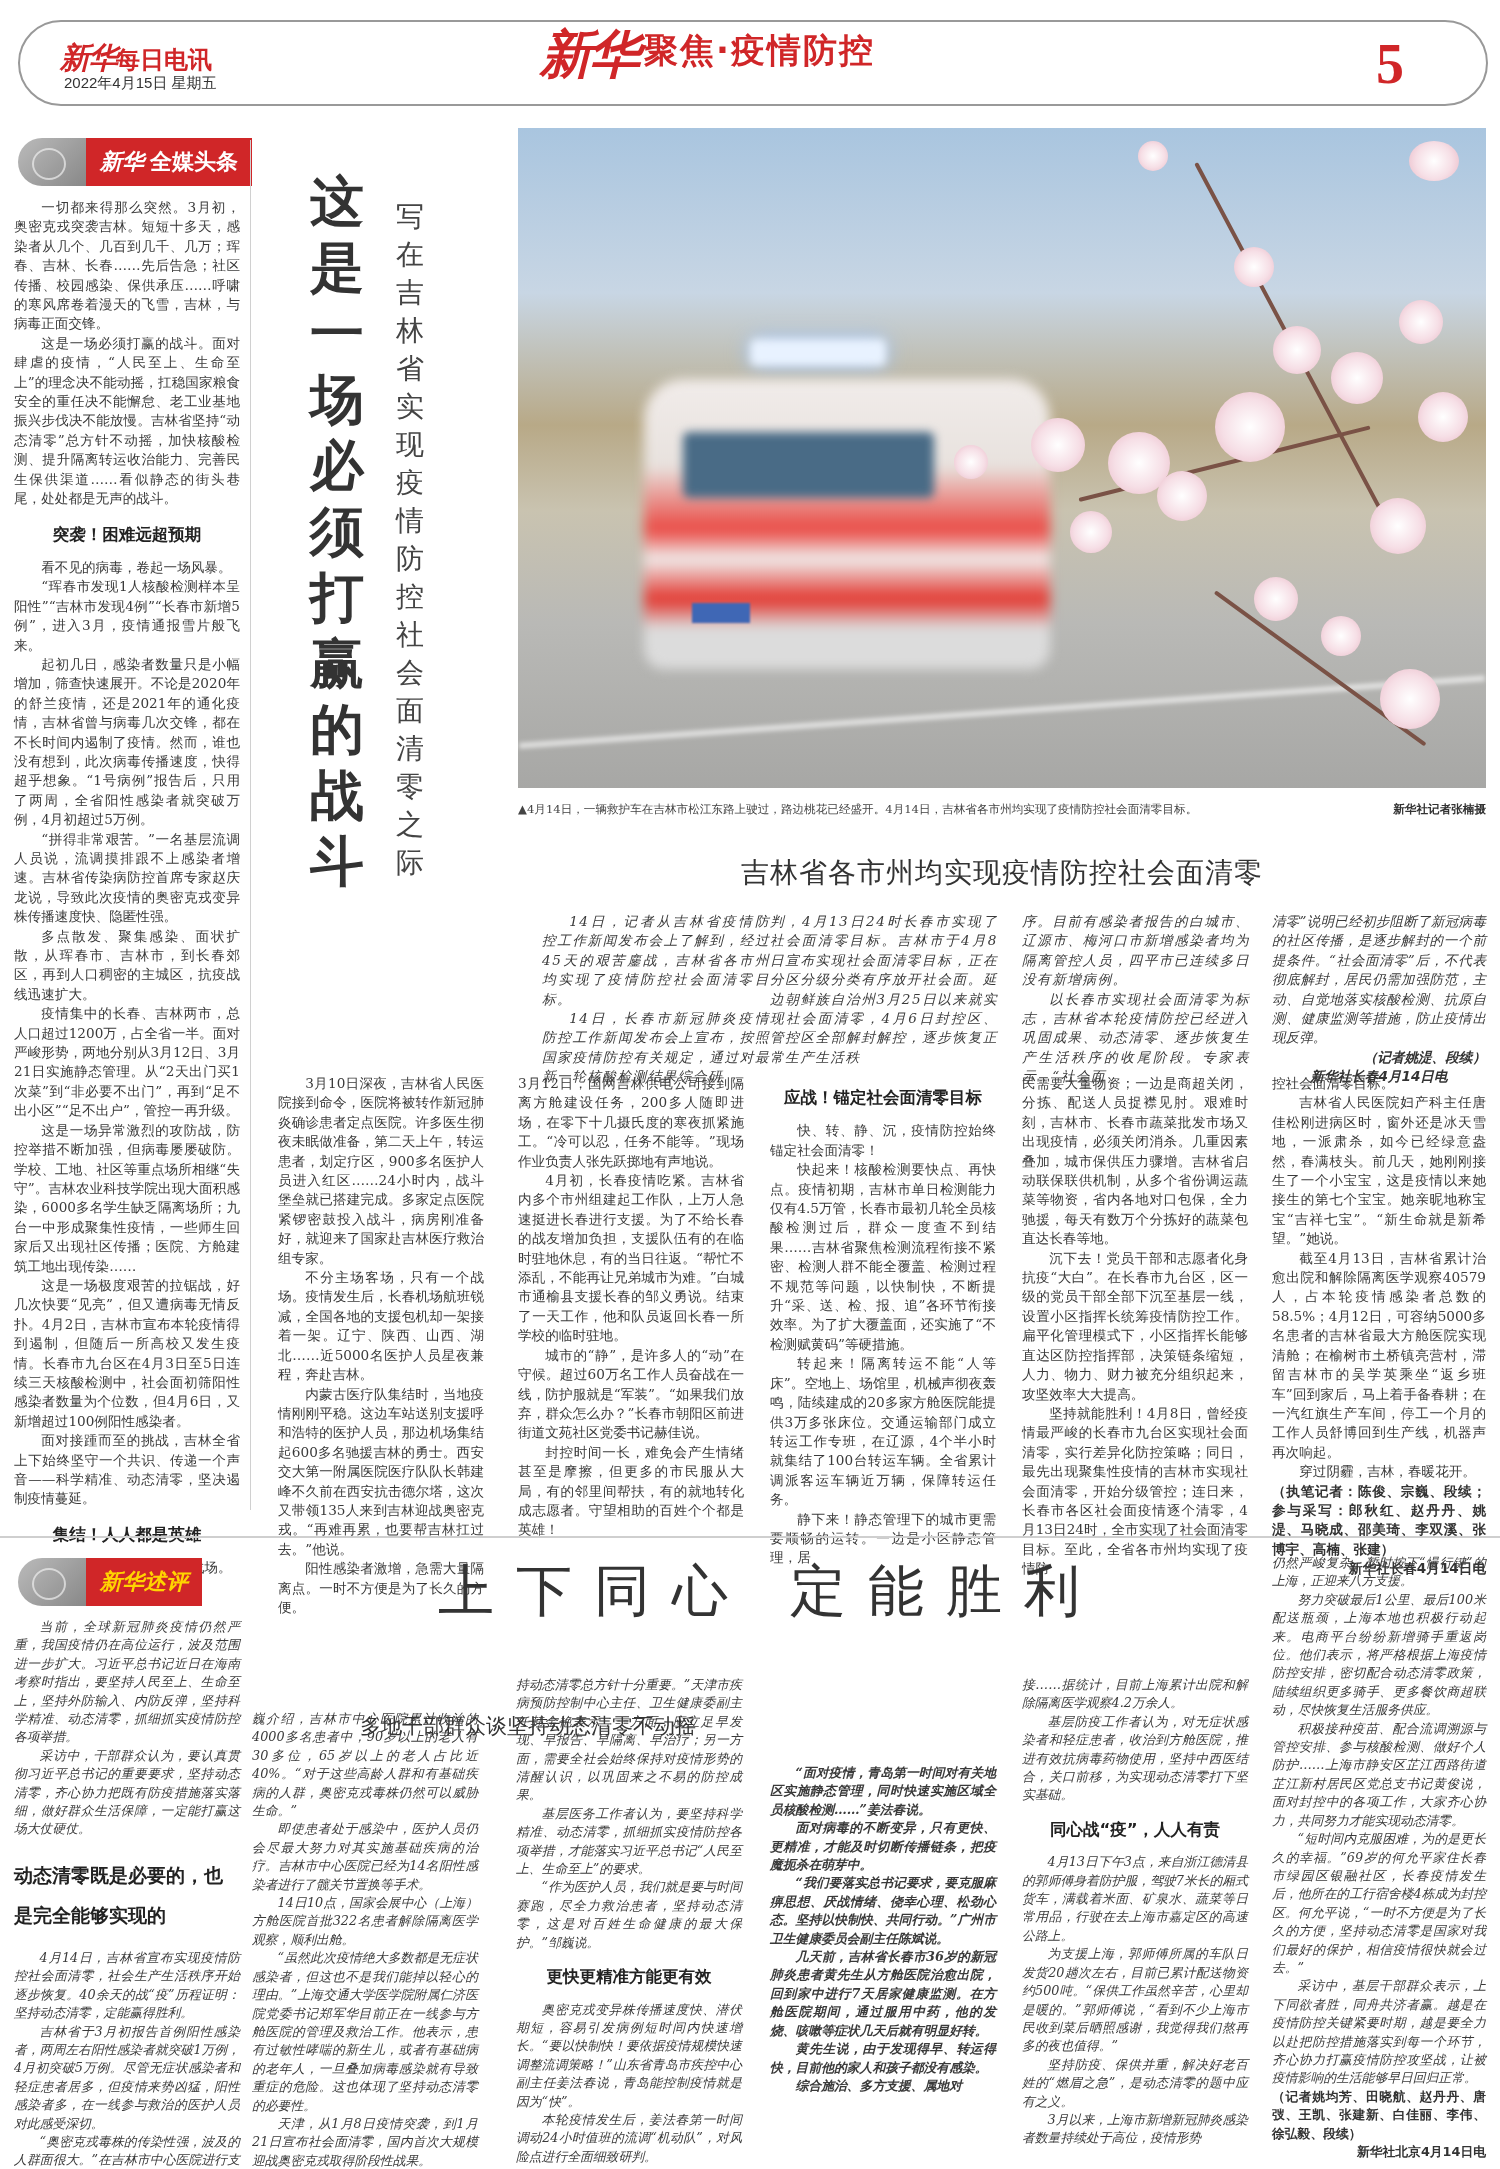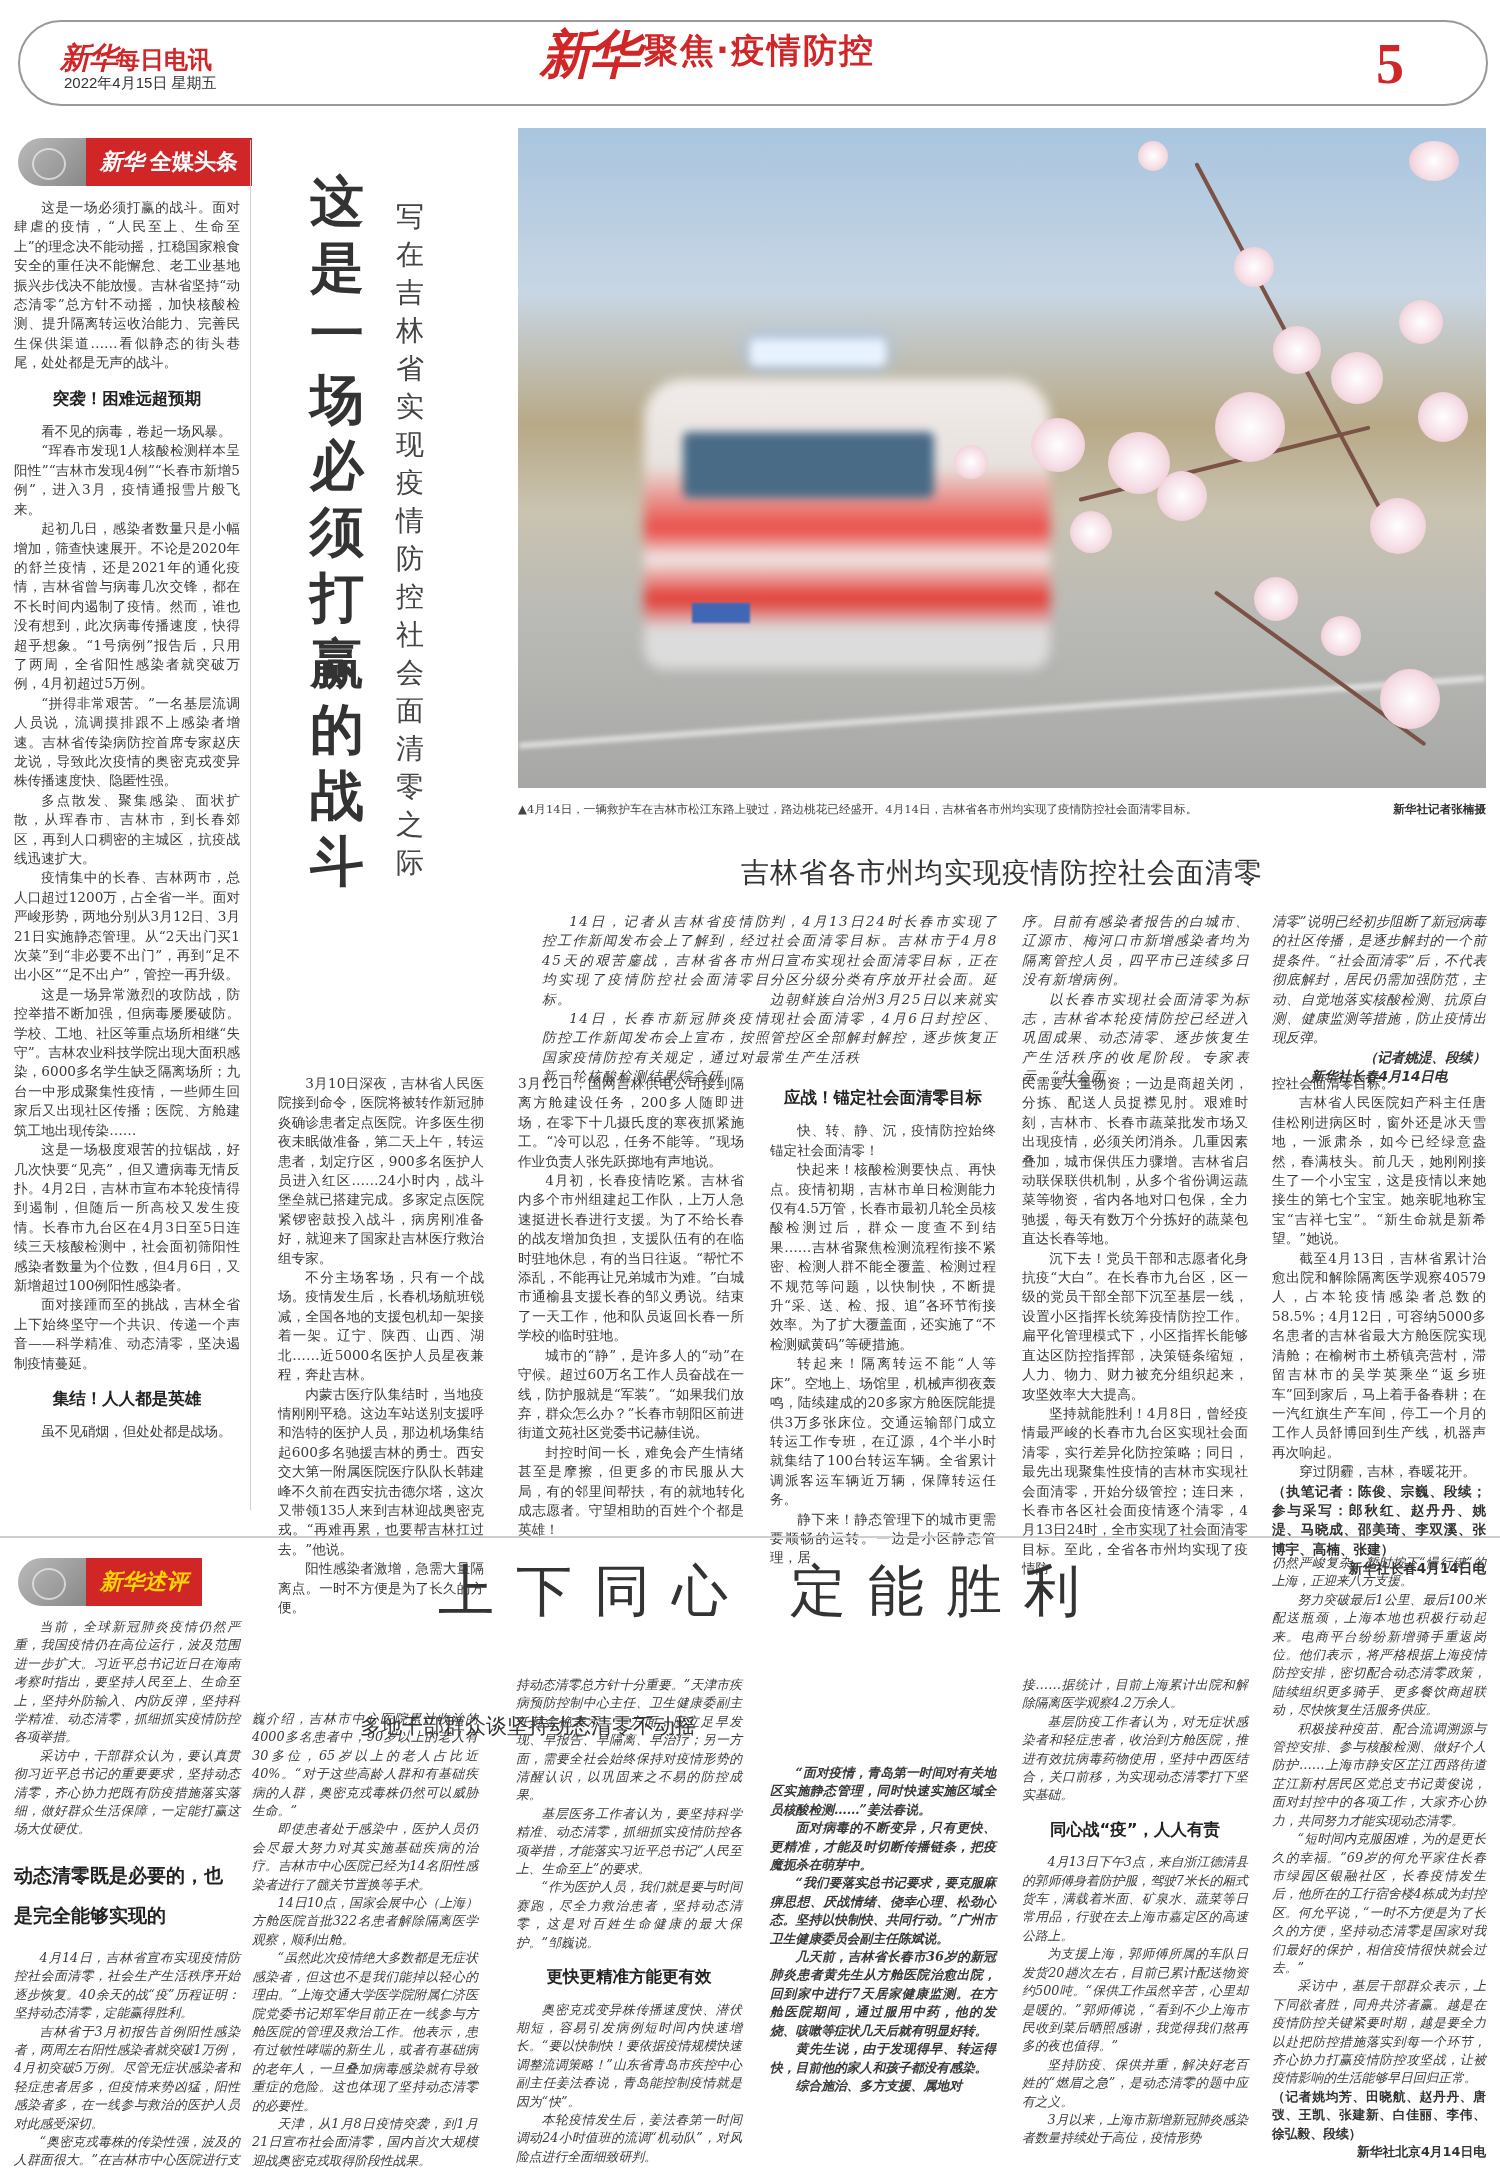--- a/index.html
+++ b/index.html
@@ -78,20 +78,21 @@
 
 <div class="abs tag" style="left:18px;top:138px;">
   <div class="art"></div>
   <div class="label">
       <span class="script">新华</span>
       <span>全媒头条</span>
     </div>
 </div>
 
 <div class="abs col" style="left:14px;top:198px;width:226px;">
+  <p>一切都来得那么突然。3月初，奥密克戎突袭吉林。短短十多天，感染者从几个、几百到几千、几万；珲春、吉林、长春……先后告急；社区传播、校园感染、保供承压……呼啸的寒风席卷着漫天的飞雪，吉林，与病毒正面交锋。</p>
   <p>这是一场必须打赢的战斗。面对肆虐的疫情，“人民至上、生命至上”的理念决不能动摇，扛稳国家粮食安全的重任决不能懈怠、老工业基地振兴步伐决不能放慢。吉林省坚持“动态清零”总方针不动摇，加快核酸检测、提升隔离转运收治能力、完善民生保供渠道……看似静态的街头巷尾，处处都是无声的战斗。</p>
   <p class="sub">突袭！困难远超预期</p>
   <p>看不见的病毒，卷起一场风暴。</p>
   <p>“珲春市发现1人核酸检测样本呈阳性”“吉林市发现4例”“长春市新增5例”，进入3月，疫情通报雪片般飞来。</p>
   <p>起初几日，感染者数量只是小幅增加，筛查快速展开。不论是2020年的舒兰疫情，还是2021年的通化疫情，吉林省曾与病毒几次交锋，都在不长时间内遏制了疫情。然而，谁也没有想到，此次病毒传播速度，快得超乎想象。“1号病例”报告后，只用了两周，全省阳性感染者就突破万例，4月初超过5万例。</p>
   <p>“拼得非常艰苦。”一名基层流调人员说，流调摸排跟不上感染者增速。吉林省传染病防控首席专家赵庆龙说，导致此次疫情的奥密克戎变异株传播速度快、隐匿性强。</p>
   <p>多点散发、聚集感染、面状扩散，从珲春市、吉林市，到长春郊区，再到人口稠密的主城区，抗疫战线迅速扩大。</p>
   <p>疫情集中的长春、吉林两市，总人口超过1200万，占全省一半。面对严峻形势，两地分别从3月12日、3月21日实施静态管理。从“2天出门买1次菜”到“非必要不出门”，再到“足不出小区”“足不出户”，管控一再升级。</p>
   <p>这是一场异常激烈的攻防战，防控举措不断加强，但病毒屡屡破防。学校、工地、社区等重点场所相继“失守”。吉林农业科技学院出现大面积感染，6000多名学生缺乏隔离场所；九台一中形成聚集性疫情，一些师生回家后又出现社区传播；医院、方舱建筑工地出现传染……</p>
   <p>这是一场极度艰苦的拉锯战，好几次快要“见亮”，但又遭病毒无情反扑。4月2日，吉林市宣布本轮疫情得到遏制，但随后一所高校又发生疫情。长春市九台区在4月3日至5日连续三天核酸检测中，社会面初筛阳性感染者数量为个位数，但4月6日，又新增超过100例阳性感染者。</p>

